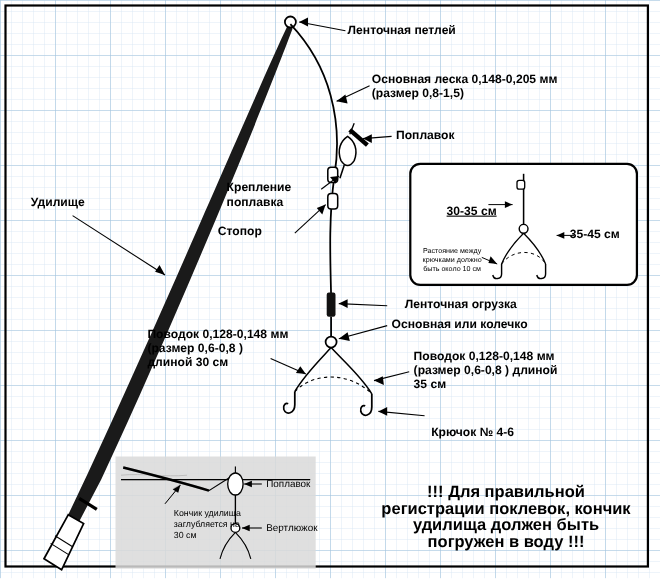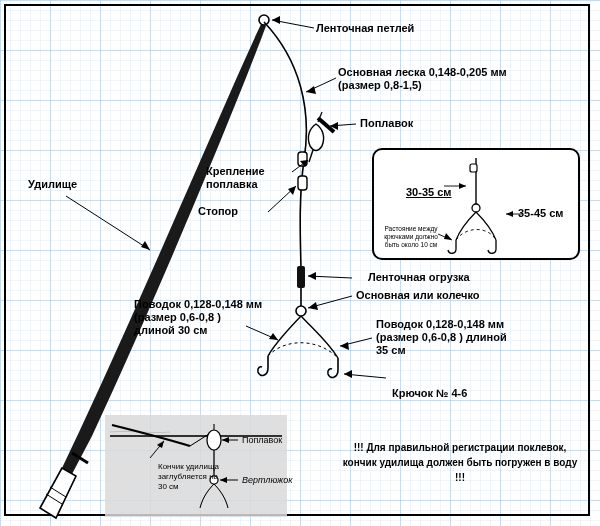--- a/index.html
+++ b/index.html
@@ -4,21 +4,21 @@
 <style>
   html,body{margin:0;padding:0;background:#fff;}
   body{font-family:"Liberation Sans",sans-serif;}
   #stage{position:relative;width:600px;height:526px;overflow:hidden;background:#fff;}
   #grid{position:absolute;left:0;top:0;width:600px;height:526px;}
   .frame{position:absolute;left:4px;top:4px;width:586px;height:512px;border:2px solid #000;box-sizing:border-box;}
   .lbl{position:absolute;font-size:11px;color:#000;line-height:13px;font-weight:bold;white-space:pre-line;}
   .lbl.nb{font-weight:normal;}
   svg{position:absolute;left:0;top:0;overflow:visible;}
   .inset{position:absolute;left:372px;top:148px;width:208px;height:112px;border:2px solid #000;border-radius:10px;background:#fff;box-sizing:border-box;}
-  .warn{position:absolute;left:340px;top:440px;width:240px;font-size:10px;font-weight:bold;color:#000;text-align:center;line-height:15px;}
+  .warn{position:absolute;left:340px;top:440px;width:240px;font-size:15px;font-weight:bold;color:#000;text-align:center;line-height:15px;}
   .tiny{position:absolute;font-size:6.5px;line-height:8px;color:#000;text-align:center;}
 </style>
 </head>
 <body>
 
 <div id="stage">
 
   <svg id="grid" width="600" height="526">
     <defs>
       <pattern id="p10" width="10" height="10" patternUnits="userSpaceOnUse">
@@ -220,21 +220,21 @@
 35 см</div>
   <div class="lbl" style="left:392px;top:371px;margin-top:16px;">Крючок № 4-6</div>
 
   <div class="lbl" style="left:406px;top:186px;text-decoration:underline;">30-35 см</div>
   <div class="lbl" style="left:518px;top:207px;text-align:right;">35-45 см</div>
   <div class="tiny" style="left:380px;top:225px;width:62px;">Растояние между
 крючками должно
 быть около 10 см</div>
 
   <div class="lbl nb" style="left:242px;top:434px;font-size:9px;">Поплавок</div>
-  <div class="lbl nb" style="left:242px;top:474px;font-size:9px;font-style:italic;">Вертлюжок</div>
+  <div class="lbl nb" style="left:242px;top:474px;font-size:9px;">Вертлюжок</div>
   <div class="lbl nb" style="left:110px;top:462px;width:96px;font-size:8px;line-height:10px;margin-left:48px;">Кончик удилища
 заглубляется на
 30 см</div>
 
   <div class="warn">!!! Для правильной регистрации
 поклевок, кончик удилища должен
 быть погружен в воду !!!</div>
 </div>
 
 </body></html>

